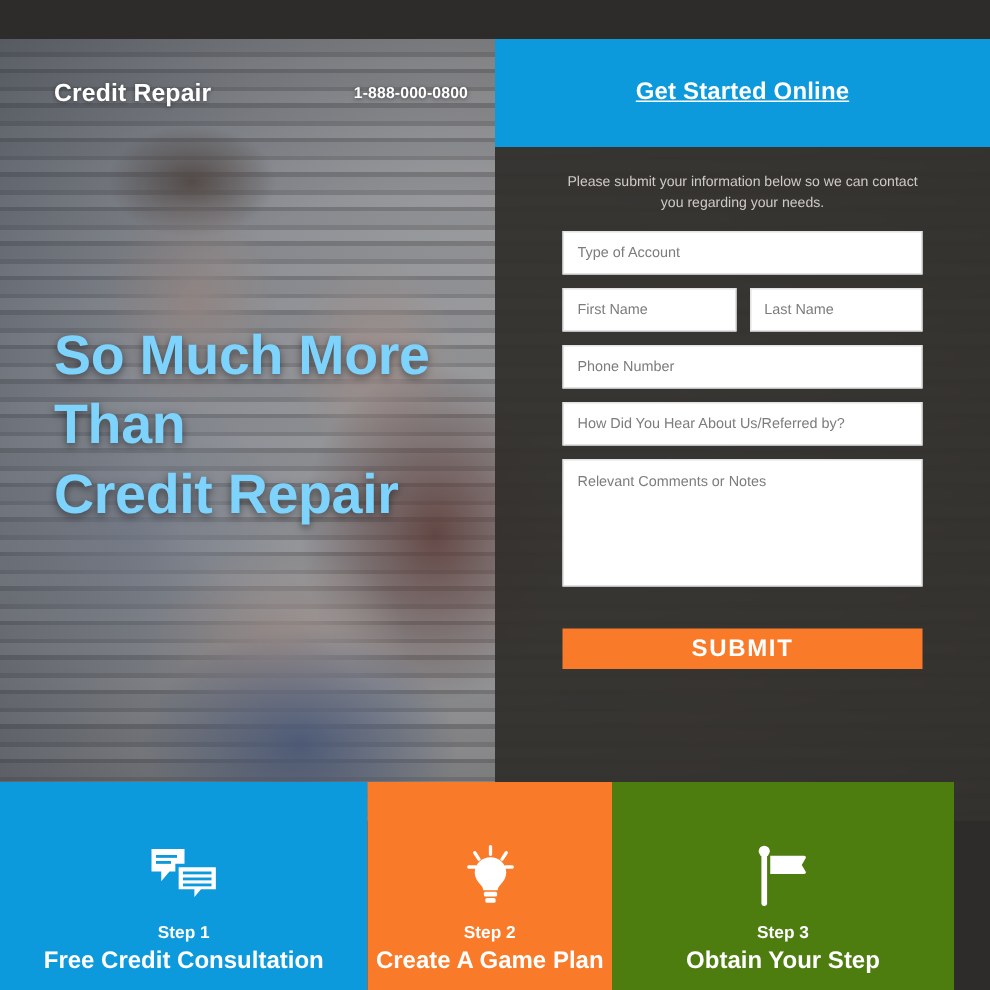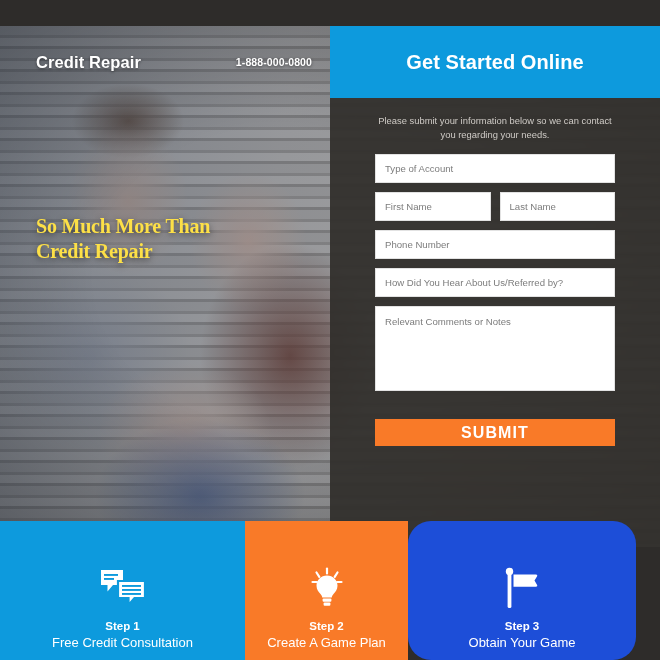--- a/index.html
+++ b/index.html
@@ -63,43 +63,42 @@
   .phone {
     color: #ffffff; font-size: 10.5px; font-weight: bold;
     margin-left: auto; letter-spacing: .1px;
     text-shadow: 0 1px 3px rgba(0,0,0,.5);
     white-space: nowrap;
   }
 
   
   .hero-copy { position: absolute; left: 36px; top: 188px; width: 290px; }
   .headline {
-    color: #fde047; font-size: 20px; font-weight: bold;
+    color: #7dd3fc; font-size: 37px; font-weight: bold;
     line-height: 1.25; letter-spacing: -.2px;
     text-shadow: 0 2px 6px rgba(0,0,0,.5);
-    font-family: Liberation Serif, serif;
   }
   .subcopy {
     margin-top: 16px; color: #ffffff; font-size: 9.6px;
     line-height: 1.62; max-width: 252px;
     text-shadow: 0 1px 4px rgba(0,0,0,.55);
   }
 
   
   .form-panel {
     position: absolute; right: 0; top: 0; width: 330px; height: 521px;
     background: rgba(48,46,43,.93);
     backdrop-filter: blur(1px);
   }
   .form-header {
     height: 72px; background: #0d9add;
     display: flex; align-items: center; justify-content: center;
   }
   .form-header-title {
-    color: #ffffff; font-size: 20px; font-weight: bold; letter-spacing: .1px;
+    color: #ffffff; font-size: 16px; font-weight: bold; letter-spacing: .1px; text-decoration: underline;
   }
   .form-intro {
     color: #cfcbc6; font-size: 9.4px; line-height: 1.5;
     text-align: center; padding: 16px 40px 12px;
   }
   .form-body { padding: 0 45px; }
   .fld {
     width: 100%; height: 29px; background: #ffffff; border: 1px solid #e2e2e2;
     margin-bottom: 9px; font-family: "Liberation Sans", sans-serif;
     font-size: 9.6px; color: #7c7c7c; padding: 0 9px; outline: none;
@@ -124,25 +123,25 @@
     position: absolute; left: 0; top: 521px; width: 660px; height: 139px;
     display: flex;
   }
   .step {
     display: flex; flex-direction: column; align-items: center;
     justify-content: flex-end; padding-bottom: 8px; color: #ffffff;
     text-align: center;
   }
   .step-1 { width: 245px; background: #0d9add; }
   .step-2 { width: 163px; background: #f97a28; }
-  .step-3 { width: 228px; background: #1d4ed8; border-radius: 23px; }
+  .step-3 { width: 228px; background: #4d7c0f; }
   .step-icon { height: 46px; display: flex; align-items: center; justify-content: center; }
   .step-icon svg { display: block; }
   .step-num { font-size: 11.5px; font-weight: bold; margin-top: 8px; line-height: 1.35; }
-  .step-label { font-size: 13px; font-weight: normal; line-height: 1.35; }
+  .step-label { font-size: 16px; font-weight: bold; line-height: 1.35; }
 </style>
 </head>
 <body>
 
 <div class="page">
 
   <div class="hero">
     <div class="photo"></div>
     <div class="photo-tint"></div>
     <div class="photo-vignette"></div>
@@ -217,17 +216,17 @@
 
     <div class="step step-3">
       <div class="step-icon">
         <svg width="40" height="42" viewBox="0 0 40 42" fill="#ffffff" aria-hidden="true">
           <circle cx="7.5" cy="4.5" r="3.7"></circle>
           <rect x="5.6" y="4" width="3.8" height="37" rx="1.6"></rect>
           <path d="M11.5 7.5h22.5c1 0 1.6.9 1.1 1.7l-2.6 4.4 2.6 4.4c.5.8-.1 1.7-1.1 1.7H11.5z"></path>
         </svg>
       </div>
       <div class="step-num">Step 3</div>
-      <div class="step-label">Obtain Your Game</div>
+      <div class="step-label">Obtain Your Step</div>
     </div>
 
   </div>
 </div>
 
 </body></html>

